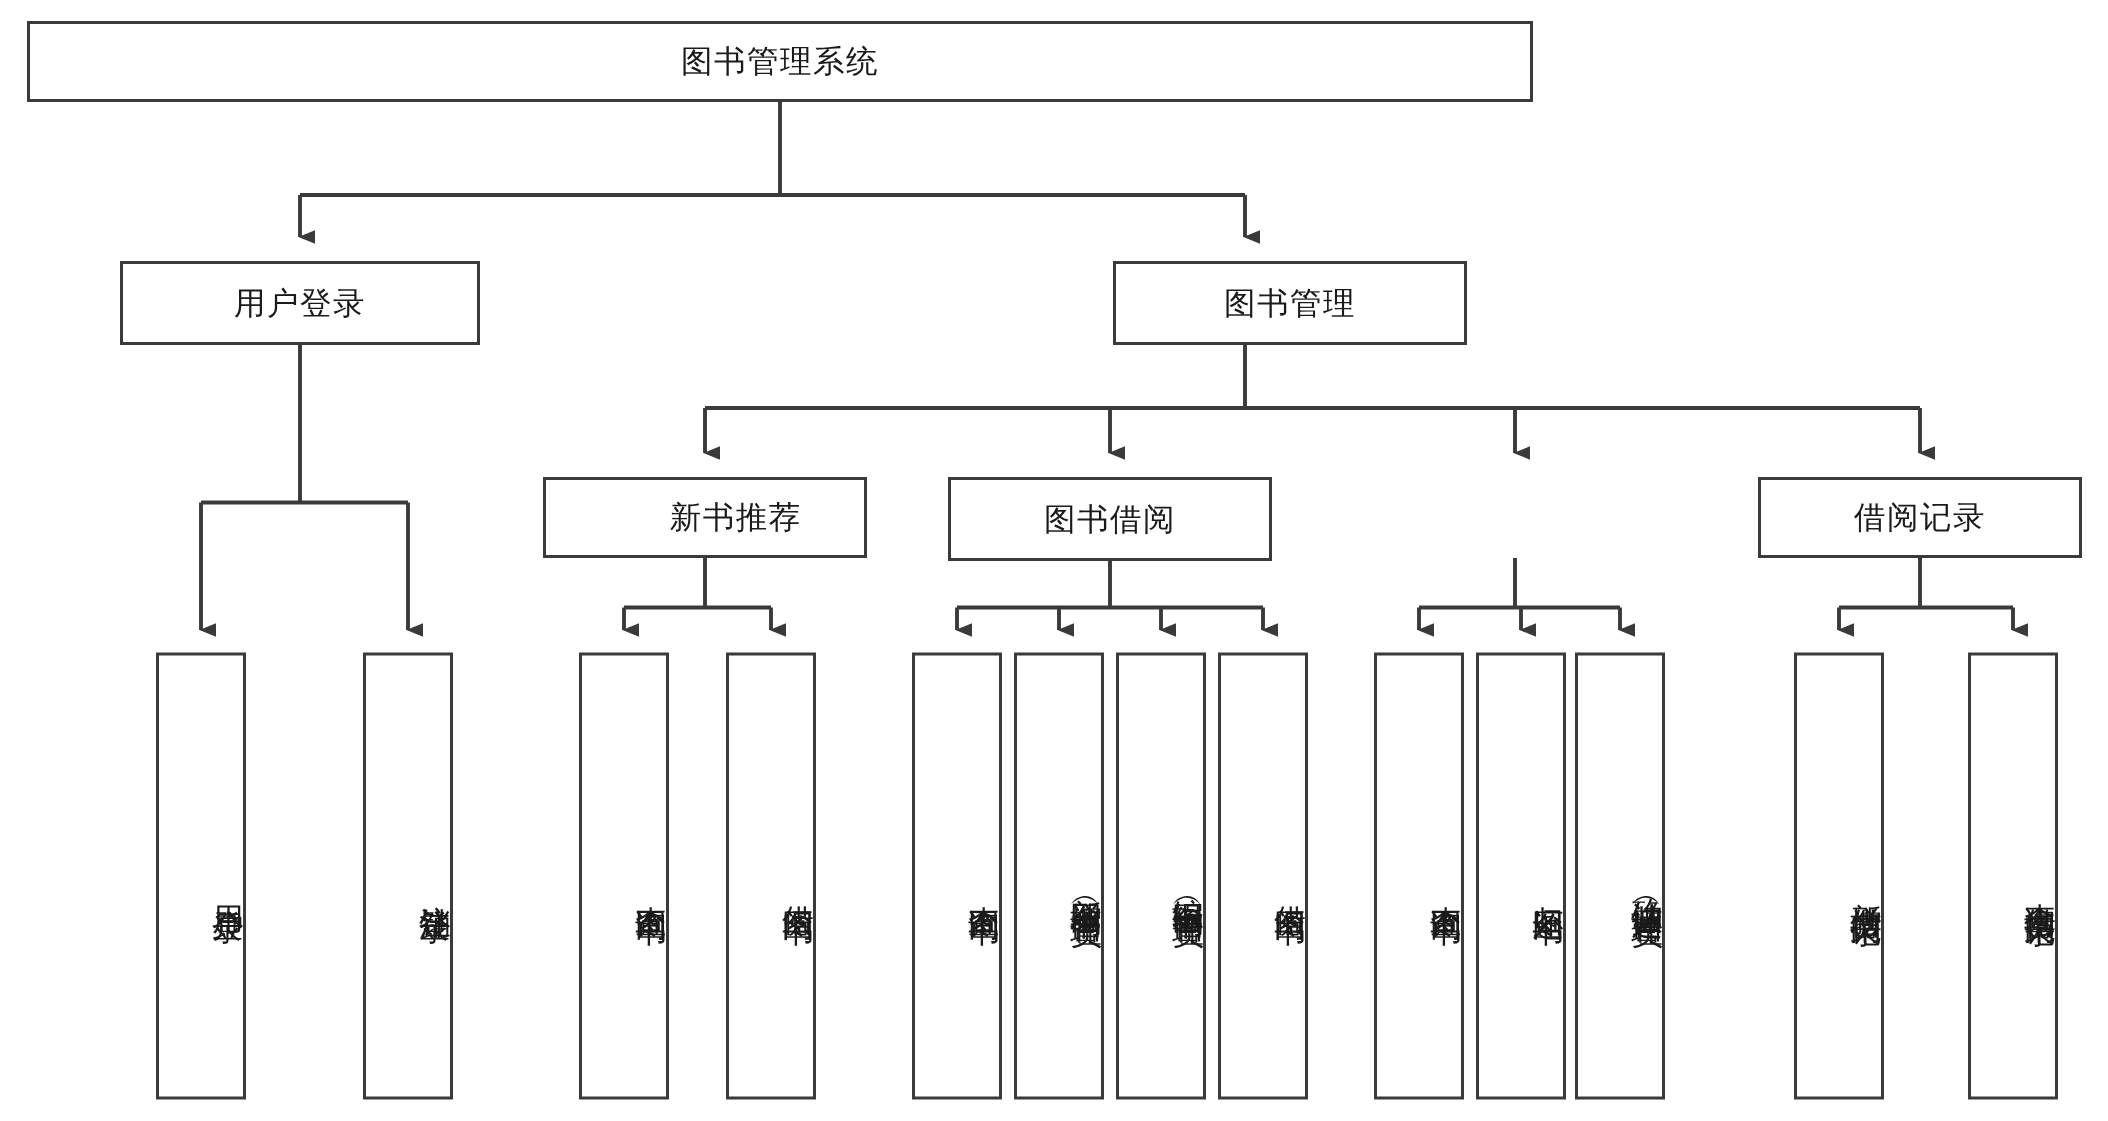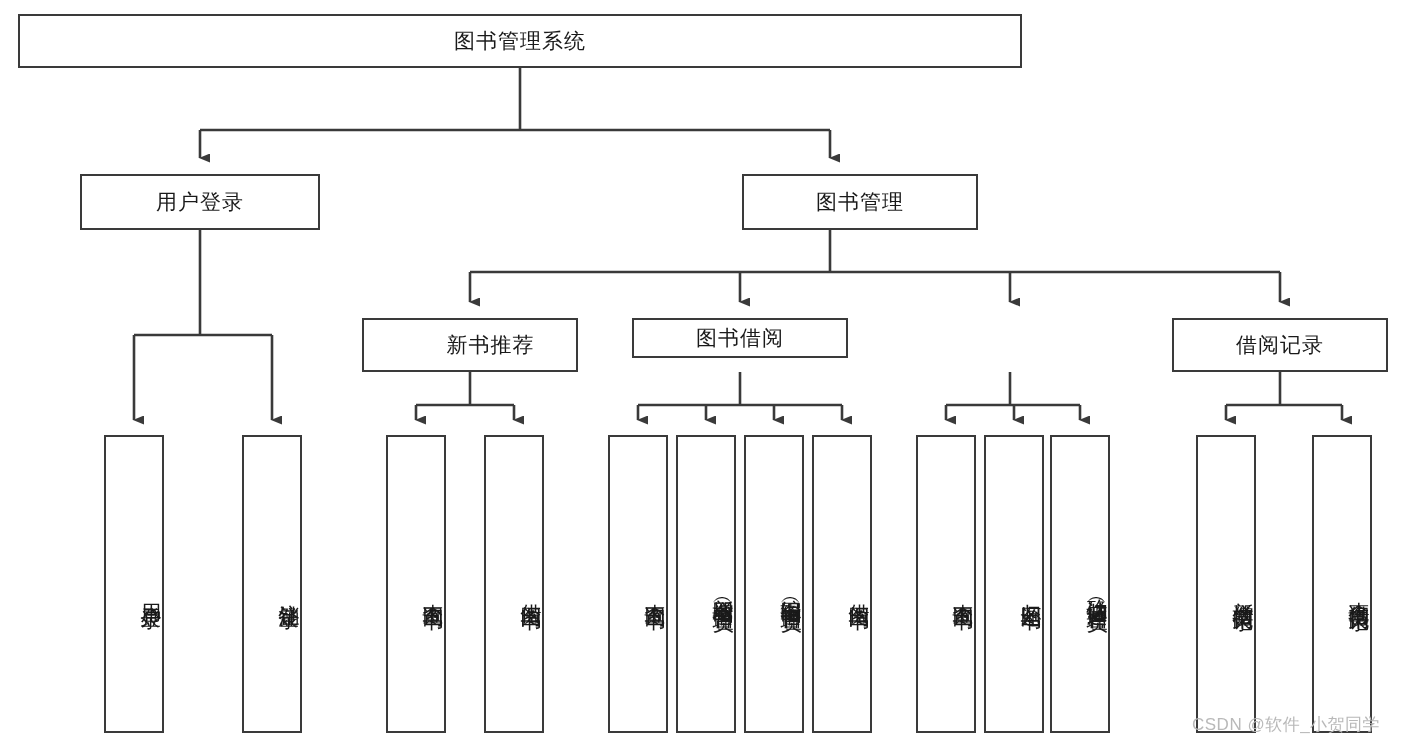--- a/index.html
+++ b/index.html
@@ -125,21 +125,21 @@
   <div class="node horizontal" style="left: 80px; top: 174px; width: 240px; height: 56px;">
     <span class="label">用户登录</span>
   </div>
   <div class="node horizontal" style="left: 712px; top: 174px; width: 236px; height: 56px; margin-left: 30px;">
     <span class="label">图书管理</span>
   </div>
 
   <div class="node horizontal" style="left: 362px; top: 318px; width: 216px; height: 54px; padding-left: 41px;">
     <span class="label">新书推荐</span>
   </div>
-  <div class="node horizontal" style="left: 632px; top: 318px; width: 216px; height: 40px;">
+  <div class="node horizontal" style="left: 632px; top: 318px; width: 216px; height: 56px;">
     <span class="label">图书借阅</span>
   </div>
   <div class="node horizontal" style="left: 1172px; top: 318px; width: 216px; height: 54px; text-align: center;">
     <span class="label">借阅记录</span>
   </div>
 
   <div class="node vertical" style="left: 104px; top: 435px; width: 60px; height: 298px;">
     <span class="label">用户登录</span>
   </div>
   <div class="node vertical" style="left: 242px; top: 435px; width: 60px; height: 298px;">
@@ -172,15 +172,14 @@
   <div class="node vertical" style="left: 1050px; top: 435px; width: 60px; height: 298px;">
     <span class="label">确认归还（管理员）</span>
   </div>
   <div class="node vertical" style="left: 1196px; top: 435px; width: 60px; height: 298px;">
     <span class="label">新增借阅记录</span>
   </div>
   <div class="node vertical" style="left: 1312px; top: 435px; width: 60px; height: 298px;">
     <span class="label">查询借阅记录</span>
   </div>
 
-  <div class="watermark" style="left: 1192px; top: 713px;">CSDN @软件_小贺同学</div>
 
 </div>
 
 </body></html>

